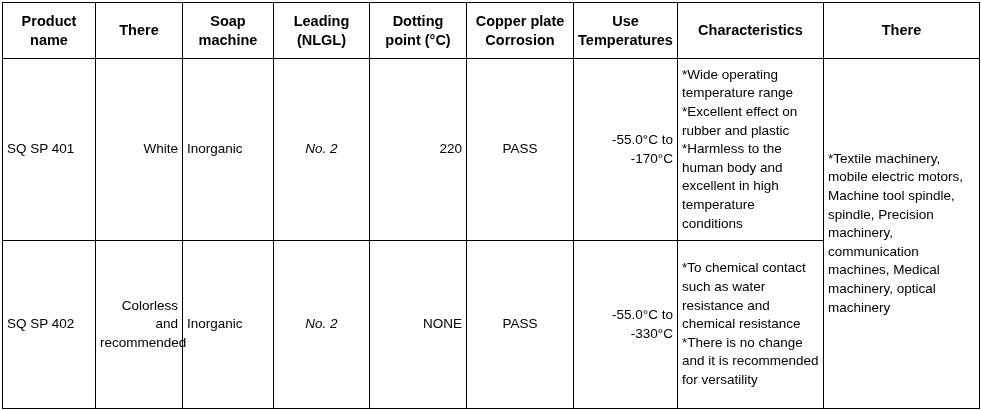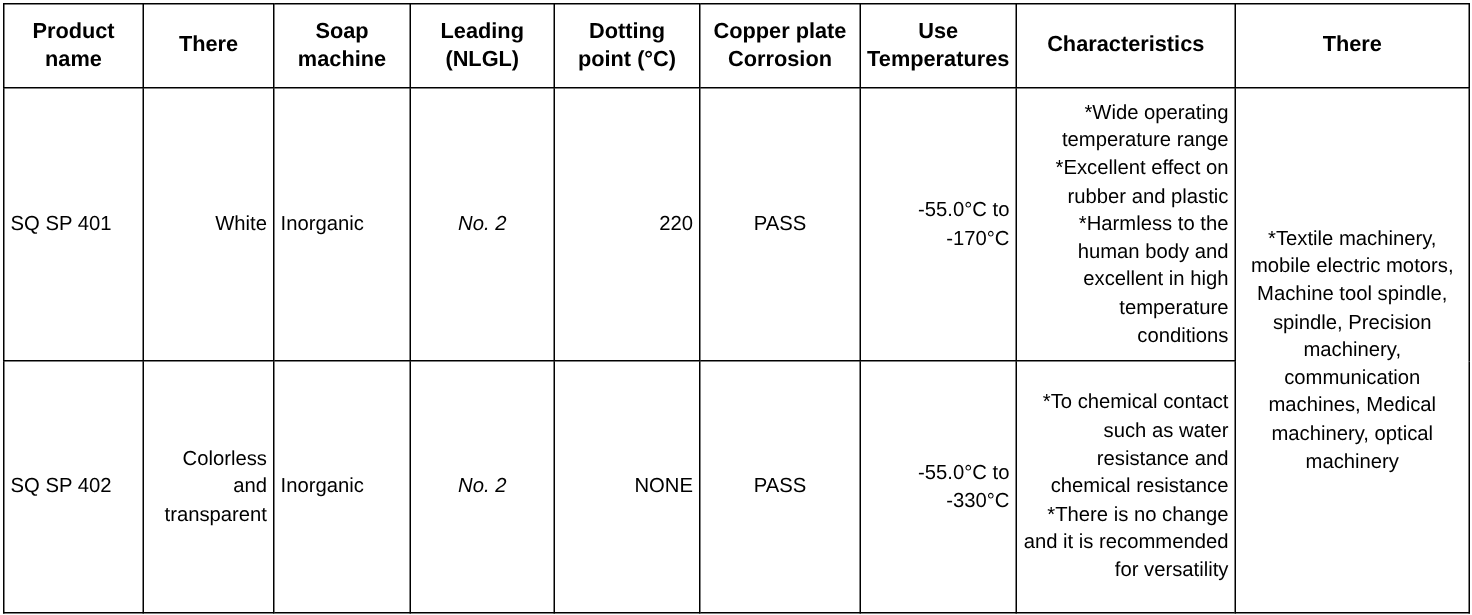--- a/index.html
+++ b/index.html
@@ -43,22 +43,22 @@
     font-weight: normal;
     line-height: 1.38;
   }
   .c-name      { text-align: left;   }
   .c-color     { text-align: right; }
   .c-machine   { text-align: left; margin-left: 28px; }
   .c-leading   { text-align: center; font-style: italic; }
   .c-dotting   { text-align: right; }
   .c-copper    { text-align: center; }
   .c-temps     { text-align: right; }
-  .c-chars     { text-align: right; }
-  .c-uses      { text-align: center;   }
+  .c-chars     { text-align: left; }
+  .c-uses      { text-align: left;   }
 
   
   col.w-name    { width: 93px; }
   col.w-color   { width: 87px; }
   col.w-machine { width: 91px; }
   col.w-leading { width: 96px; }
   col.w-dotting { width: 97px; }
   col.w-copper  { width: 107px; }
   col.w-temps   { width: 104px; }
   col.w-chars   { width: 146px; }
@@ -116,21 +116,21 @@
         <td class="c-copper">PASS</td>
         <td class="c-temps cell-pre">-55.0°C to
 -170°C</td>
         <td class="c-chars">*Wide operating temperature range *Excellent effect on rubber and plastic *Harmless to the human body and excellent in high temperature conditions</td>
         <td class="c-uses" rowspan="2">*Textile machinery, mobile electric motors, Machine tool spindle, spindle, Precision machinery, communication machines, Medical machinery, optical machinery</td>
       </tr>
       <tr class="row-2">
         <td class="c-name">SQ SP 402</td>
         <td class="c-color cell-pre">Colorless
 and
-transparent</td>
+recommended</td>
         <td class="c-machine">Inorganic</td>
         <td class="c-leading">No. 2</td>
         <td class="c-dotting">NONE</td>
         <td class="c-copper">PASS</td>
         <td class="c-temps cell-pre">-55.0°C to
 -330°C</td>
         <td class="c-chars">*To chemical contact such as water resistance and chemical resistance *There is no change and it is recommended for versatility</td>
       </tr>
     </tbody>
   </table>

